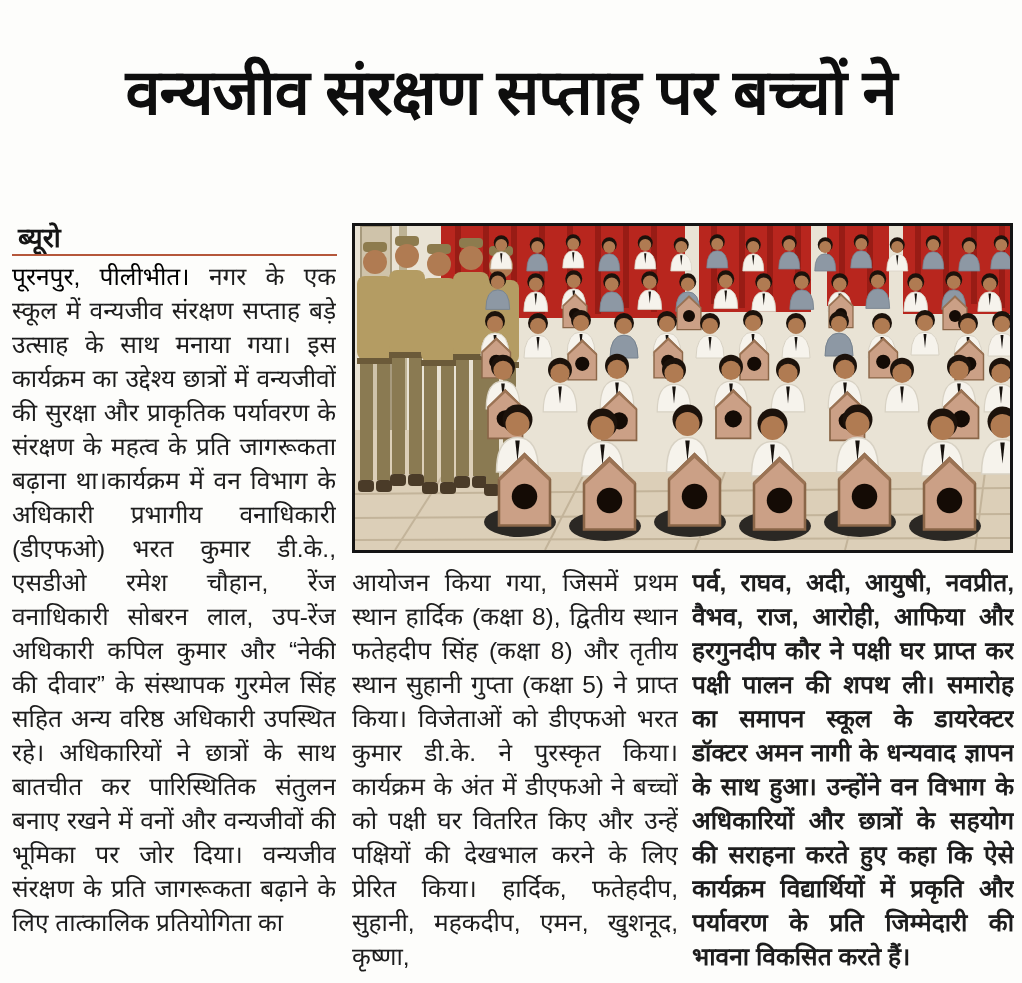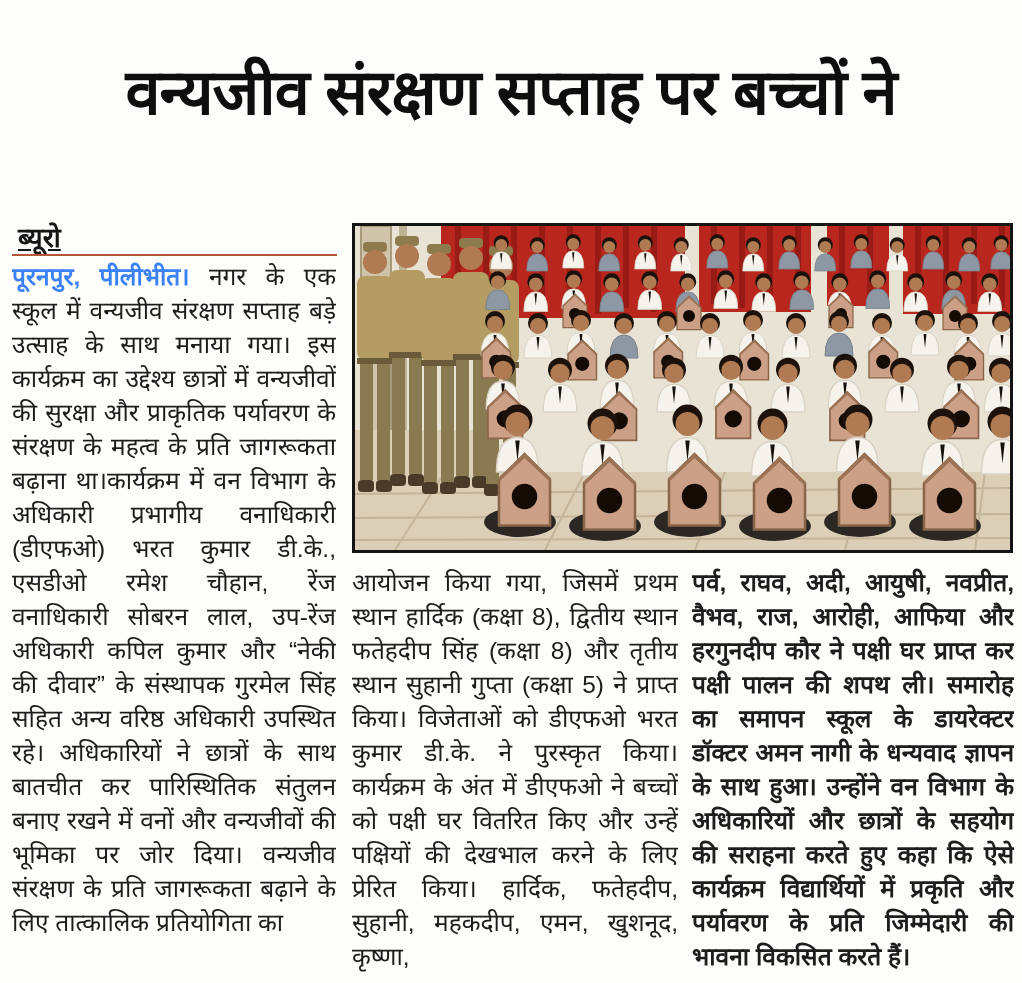--- a/index.html
+++ b/index.html
@@ -26,40 +26,39 @@
     font-size: 63px;
     line-height: 97px;
     letter-spacing: -1px;
   }
   .byline {
     position: absolute;
     left: 18px; top: 218px;
     font-size: 27px;
     font-weight: 700;
     color: #151515;
-    text-decoration: underline;
   }
   .byline-rule {
     position: absolute;
     left: 12px; top: 254px;
     width: 325px; height: 2px;
     background: #b5573b;
   }
   .body-col {
     position: absolute;
     font-size: 24.5px;
     line-height: 34px;
     text-align: justify;
     color: #1d1d1d;
   }
   .body-col p { margin: 0; }
   .col-1 { left: 12px;  top: 260px; width: 324px; height: 716px; overflow: hidden; }
   .col-2 { left: 352px; top: 566px; width: 326px; height: 410px; overflow: hidden; }
   .col-3 { left: 692px; top: 566px; width: 322px; height: 410px; overflow: hidden; font-weight: bold; }
-  .dateline { font-weight: 700; color: #3b82f6; }
+  .dateline { font-weight: 400; color: #000000; }
   .photo {
     position: absolute;
     left: 352px; top: 223px;
     width: 661px; height: 330px;
     margin: 0;
     box-sizing: border-box;
     border: 3px solid #141414;
     background: #e9e3d5;
   }
   .photo svg { display: block; width: 100%; height: 100%; }

